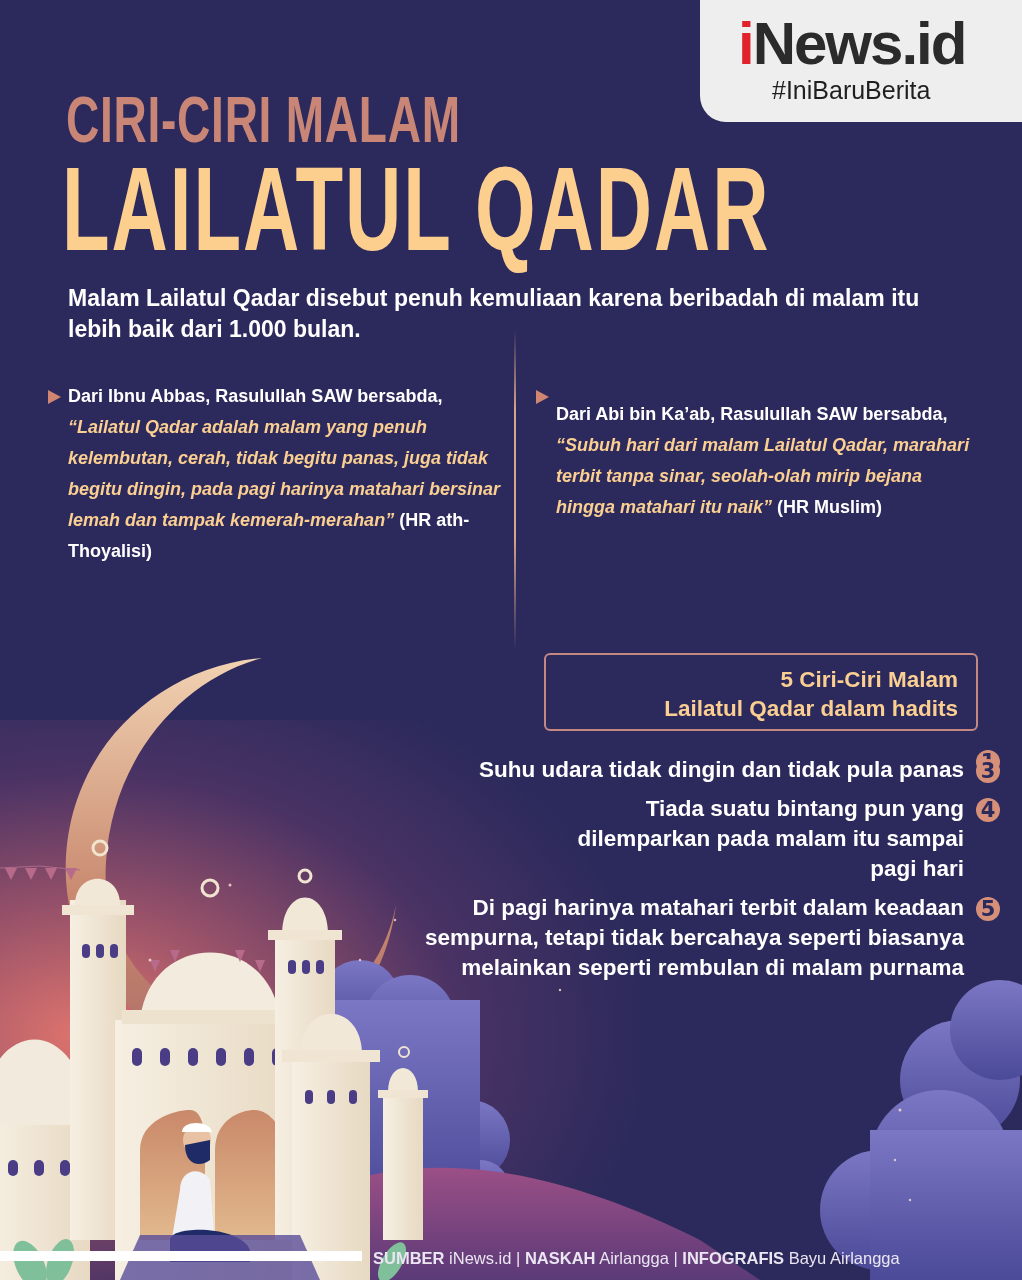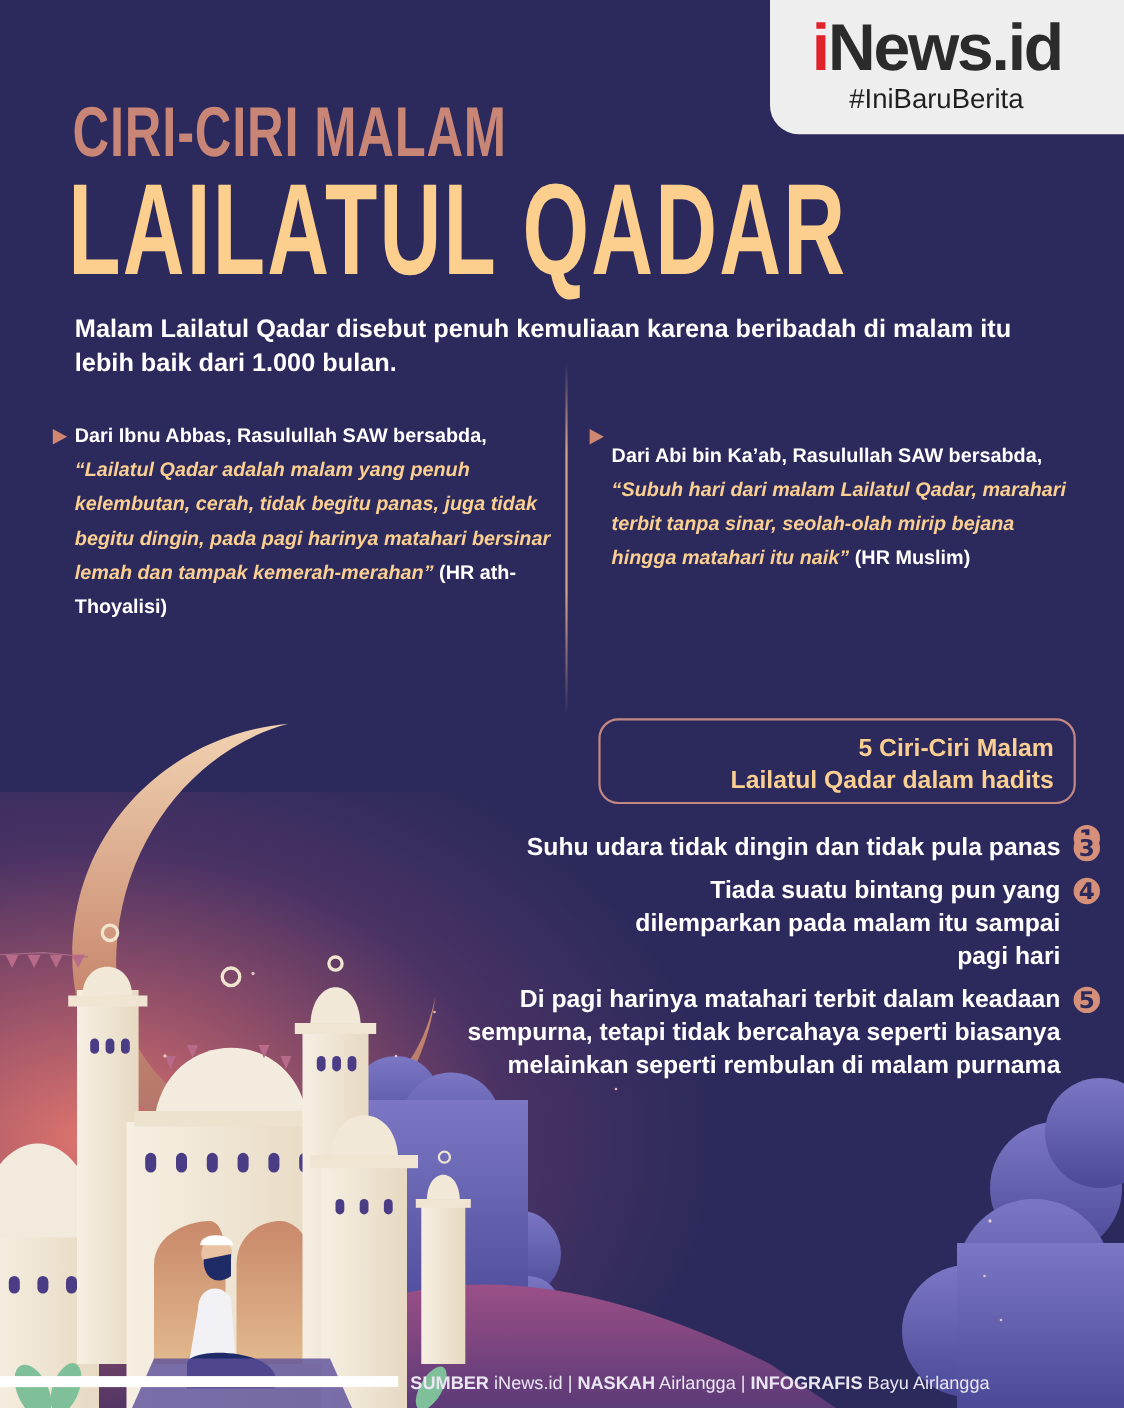--- a/index.html
+++ b/index.html
@@ -62,21 +62,21 @@
     position: absolute; width: 0; height: 0;
     border-top: 7px solid transparent; border-bottom: 7px solid transparent;
     border-left: 13px solid #d08670;
   }
   .bullet-left { left: 48px; top: 390px; }
   .bullet-right { left: 536px; top: 390px; }
 
   
   .ciri-box {
     position: absolute; left: 544px; top: 653px; width: 434px; height: 78px;
-    border: 2px solid #c48882; border-radius: 18px; box-sizing: border-box;
+    border: 2px solid #c48882; border-radius: 6px; box-sizing: border-box;
   }
   .ciri-title {
     position: absolute; right: 18px; top: 10px; text-align: right;
     font-size: 22.5px; font-weight: bold; color: #fbcf92; line-height: 29px;
   }
 
   .ciri-list { position: absolute; right: 58px; top: 746px; width: 560px; }
   .ciri-item {
     position: relative; text-align: right; font-size: 22.5px; font-weight: bold;
     color: #ffffff; line-height: 30px; margin-bottom: 9px;

